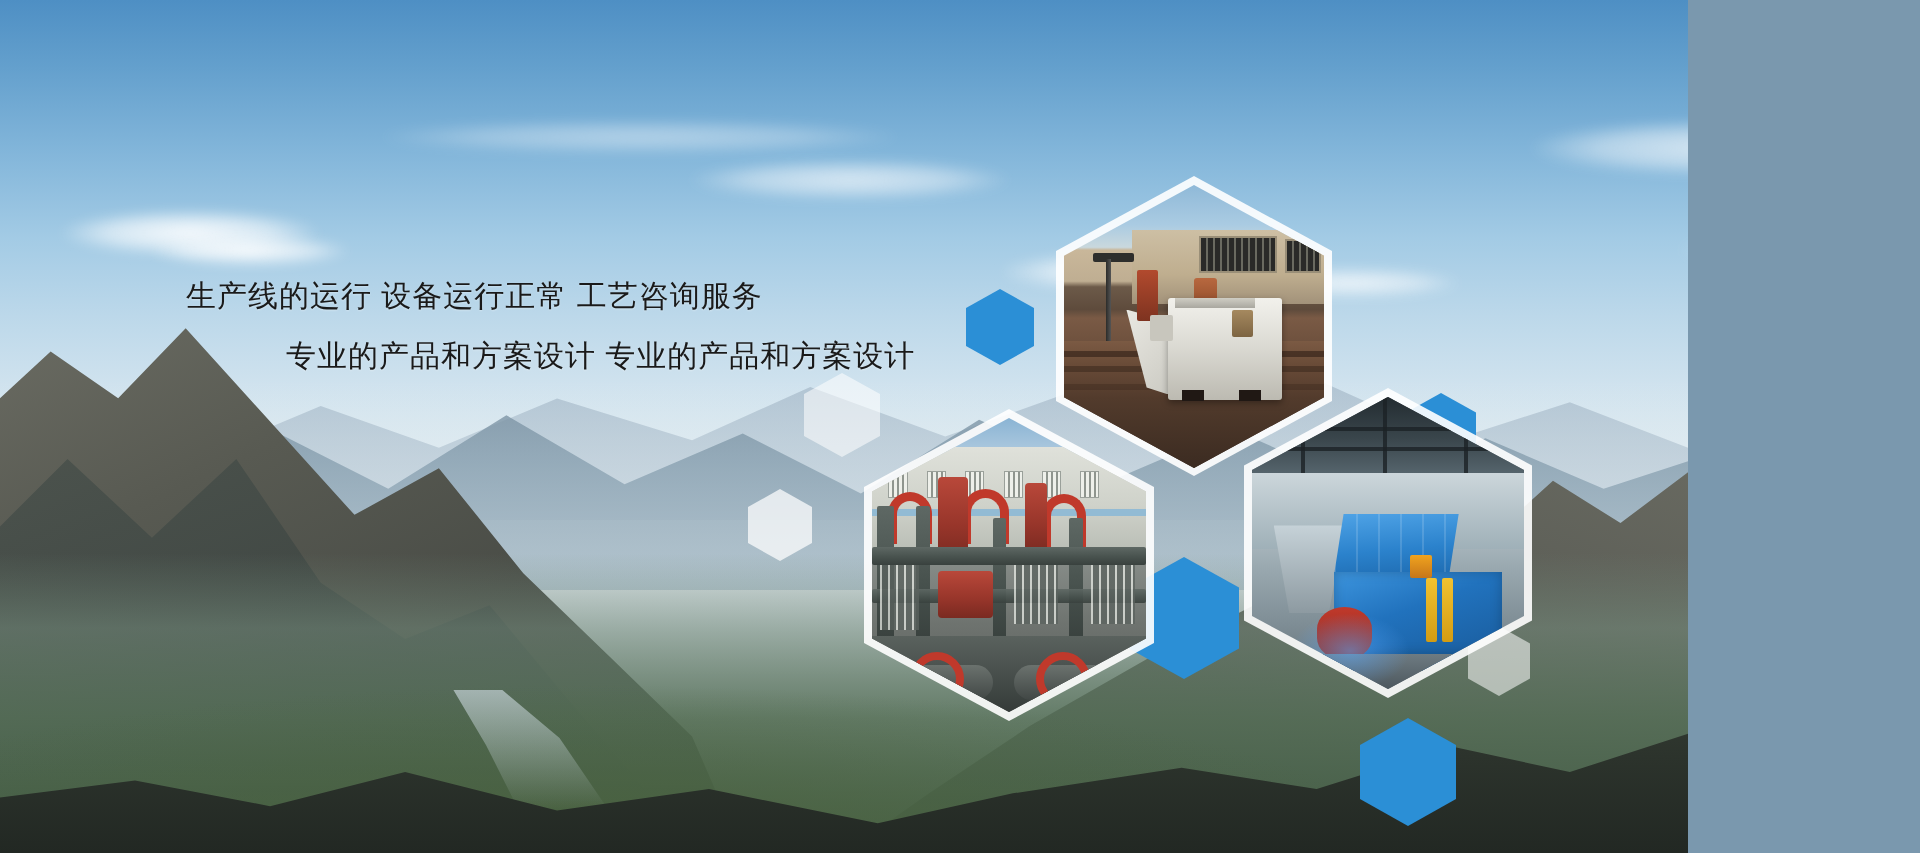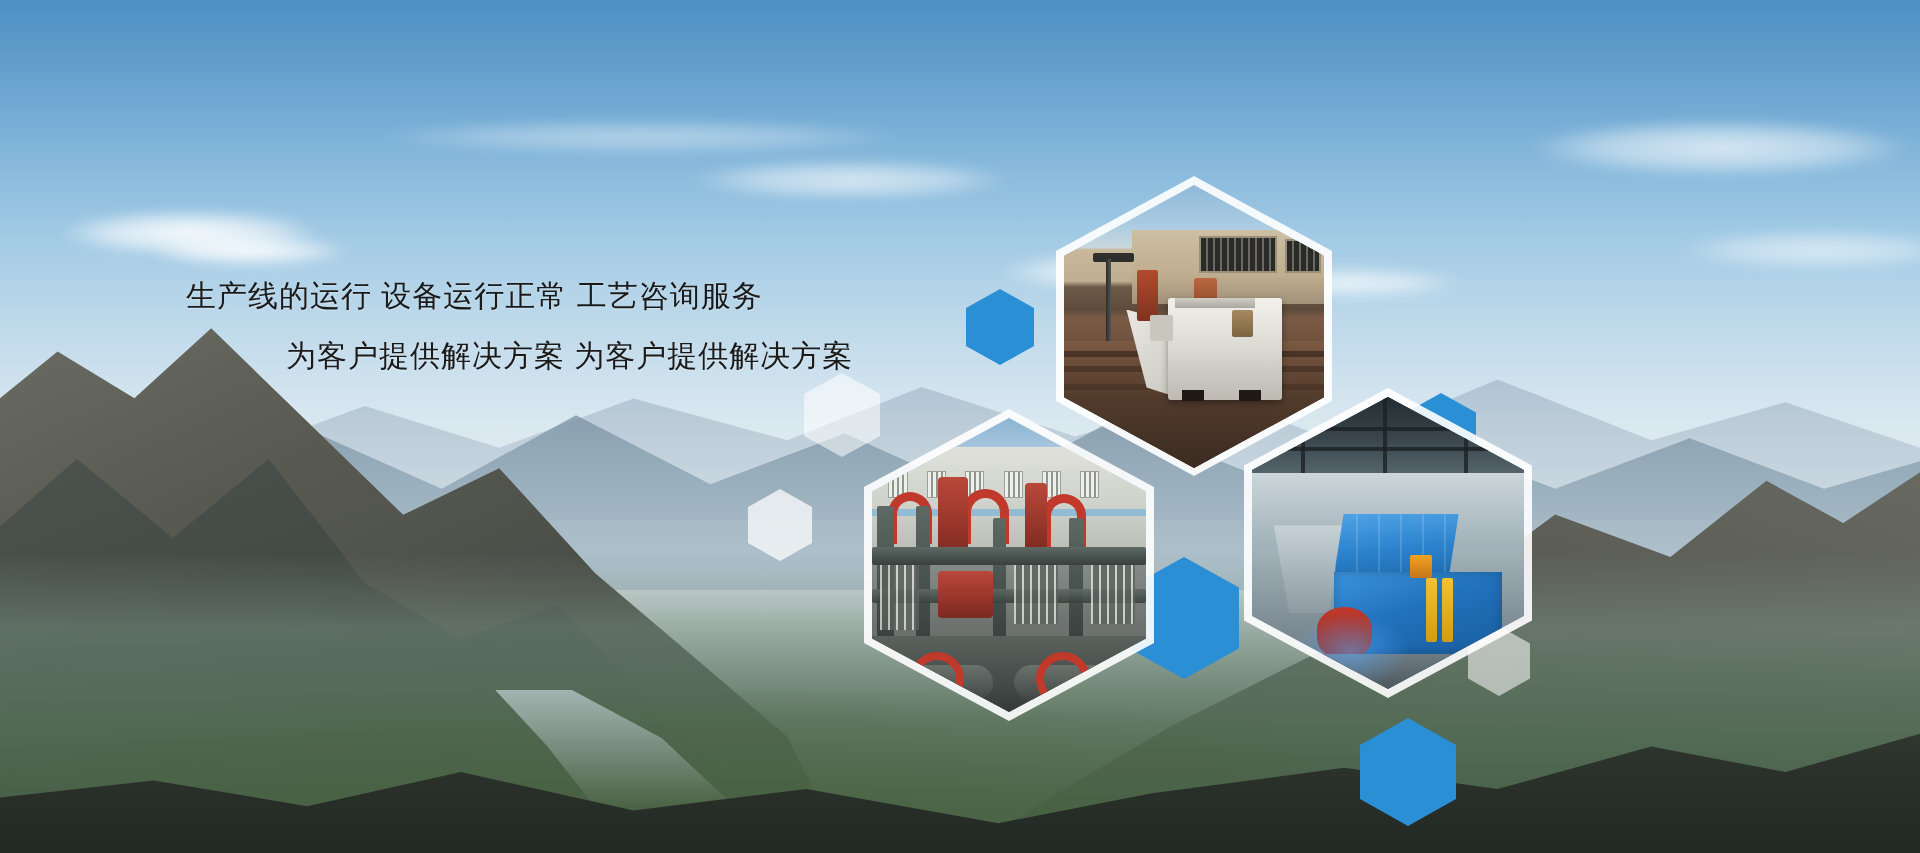--- a/index.html
+++ b/index.html
@@ -5,21 +5,21 @@
   * { margin:0; padding:0; box-sizing:border-box; }
   html, body {
     width:1920px; height:853px;
     overflow:hidden;
     font-family:"Liberation Sans","DejaVu Sans",sans-serif;
     background:#7a98ae;
   }
 
   #stage {
     position:relative;
-    width:1920px; height:853px;
+    width:1688px; height:853px;
     overflow:hidden;
   }
 
   
   .bg-sky {
     position:absolute; inset:0;
     background:
       linear-gradient(180deg,
         #4e8fc4 0%,
         #64a0cd 8%,
@@ -324,21 +324,21 @@
               background:linear-gradient(180deg,rgba(196,210,214,.7),rgba(150,170,172,0));
               -webkit-clip-path:polygon(18% 0%, 30% 0%, 44% 40%, 56% 100%, 34% 100%, 26% 46%);
               clip-path:polygon(18% 0%, 30% 0%, 44% 40%, 56% 100%, 34% 100%, 26% 46%);"></div>
   <div class="range" style="top:640px; height:213px;
               background:linear-gradient(180deg,#3a4238 0%,#2c332c 55%,#222823 100%);
               -webkit-clip-path:polygon(0% 100%, 0% 74%, 8% 66%, 16% 78%, 24% 62%, 33% 80%, 42% 70%, 52% 86%, 60% 72%, 70% 60%, 78% 70%, 86% 50%, 93% 62%, 100% 44%, 100% 100%);
               clip-path:polygon(0% 100%, 0% 74%, 8% 66%, 16% 78%, 24% 62%, 33% 80%, 42% 70%, 52% 86%, 60% 72%, 70% 60%, 78% 70%, 86% 50%, 93% 62%, 100% 44%, 100% 100%);"></div>
 
   <div class="headline">
     <div class="line line-1">生产线的运行 设备运行正常 工艺咨询服务</div>
-    <div class="line line-2">为客户提供解决方案  为客户提供解决方案</div>
+    <div class="line line-2">专业的产品和方案设计  专业的产品和方案设计</div>
   </div>
 
   <div class="hexwrap">
 
     <div class="hex hex-white-soft" style="left:804px; top:373px; width:76px; height:84px;"></div>
     <div class="hex hex-white" style="left:748px; top:489px; width:64px; height:72px;"></div>
     <div class="hex hex-white-soft" style="left:1468px; top:626px; width:62px; height:70px;"></div>
 
     <div class="hex hex-blue" style="left:966px; top:289px; width:68px; height:76px;"></div>
     <div class="hex hex-blue" style="left:1406px; top:393px; width:70px; height:78px;"></div>

